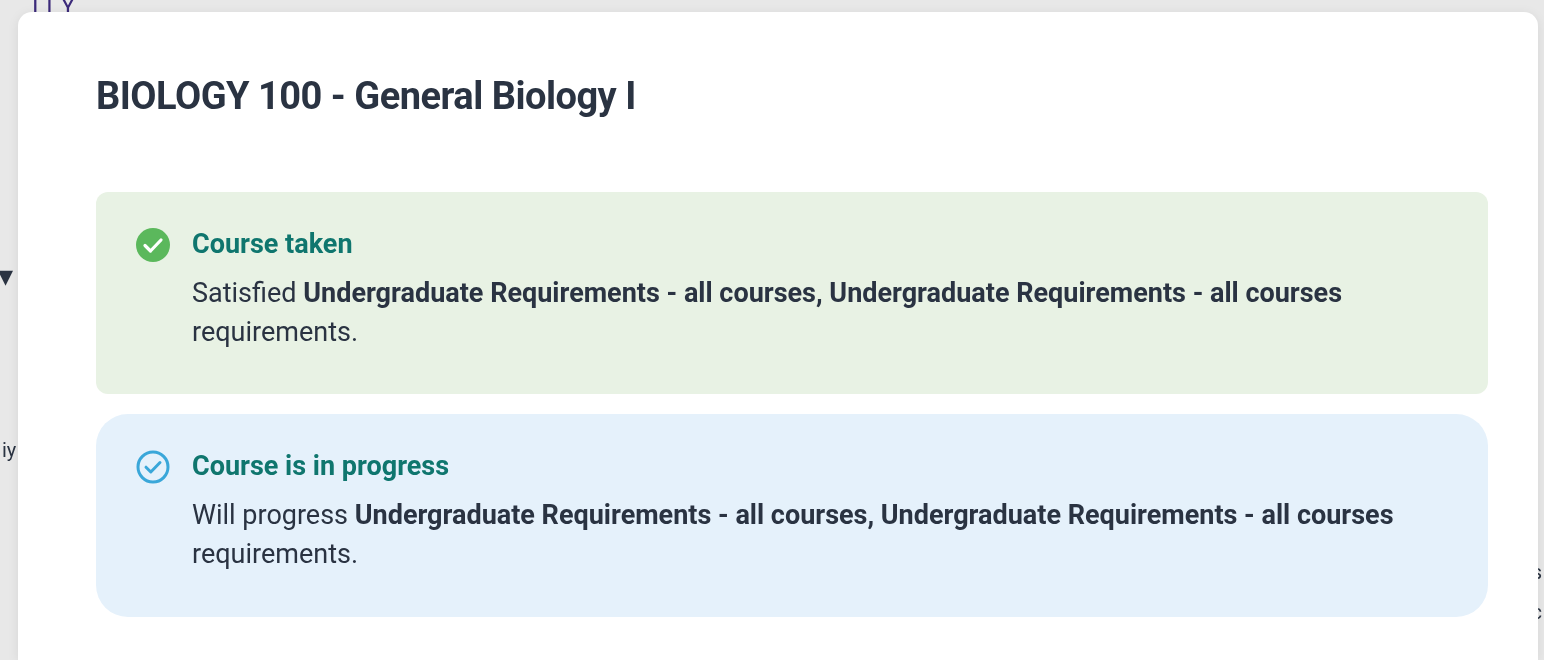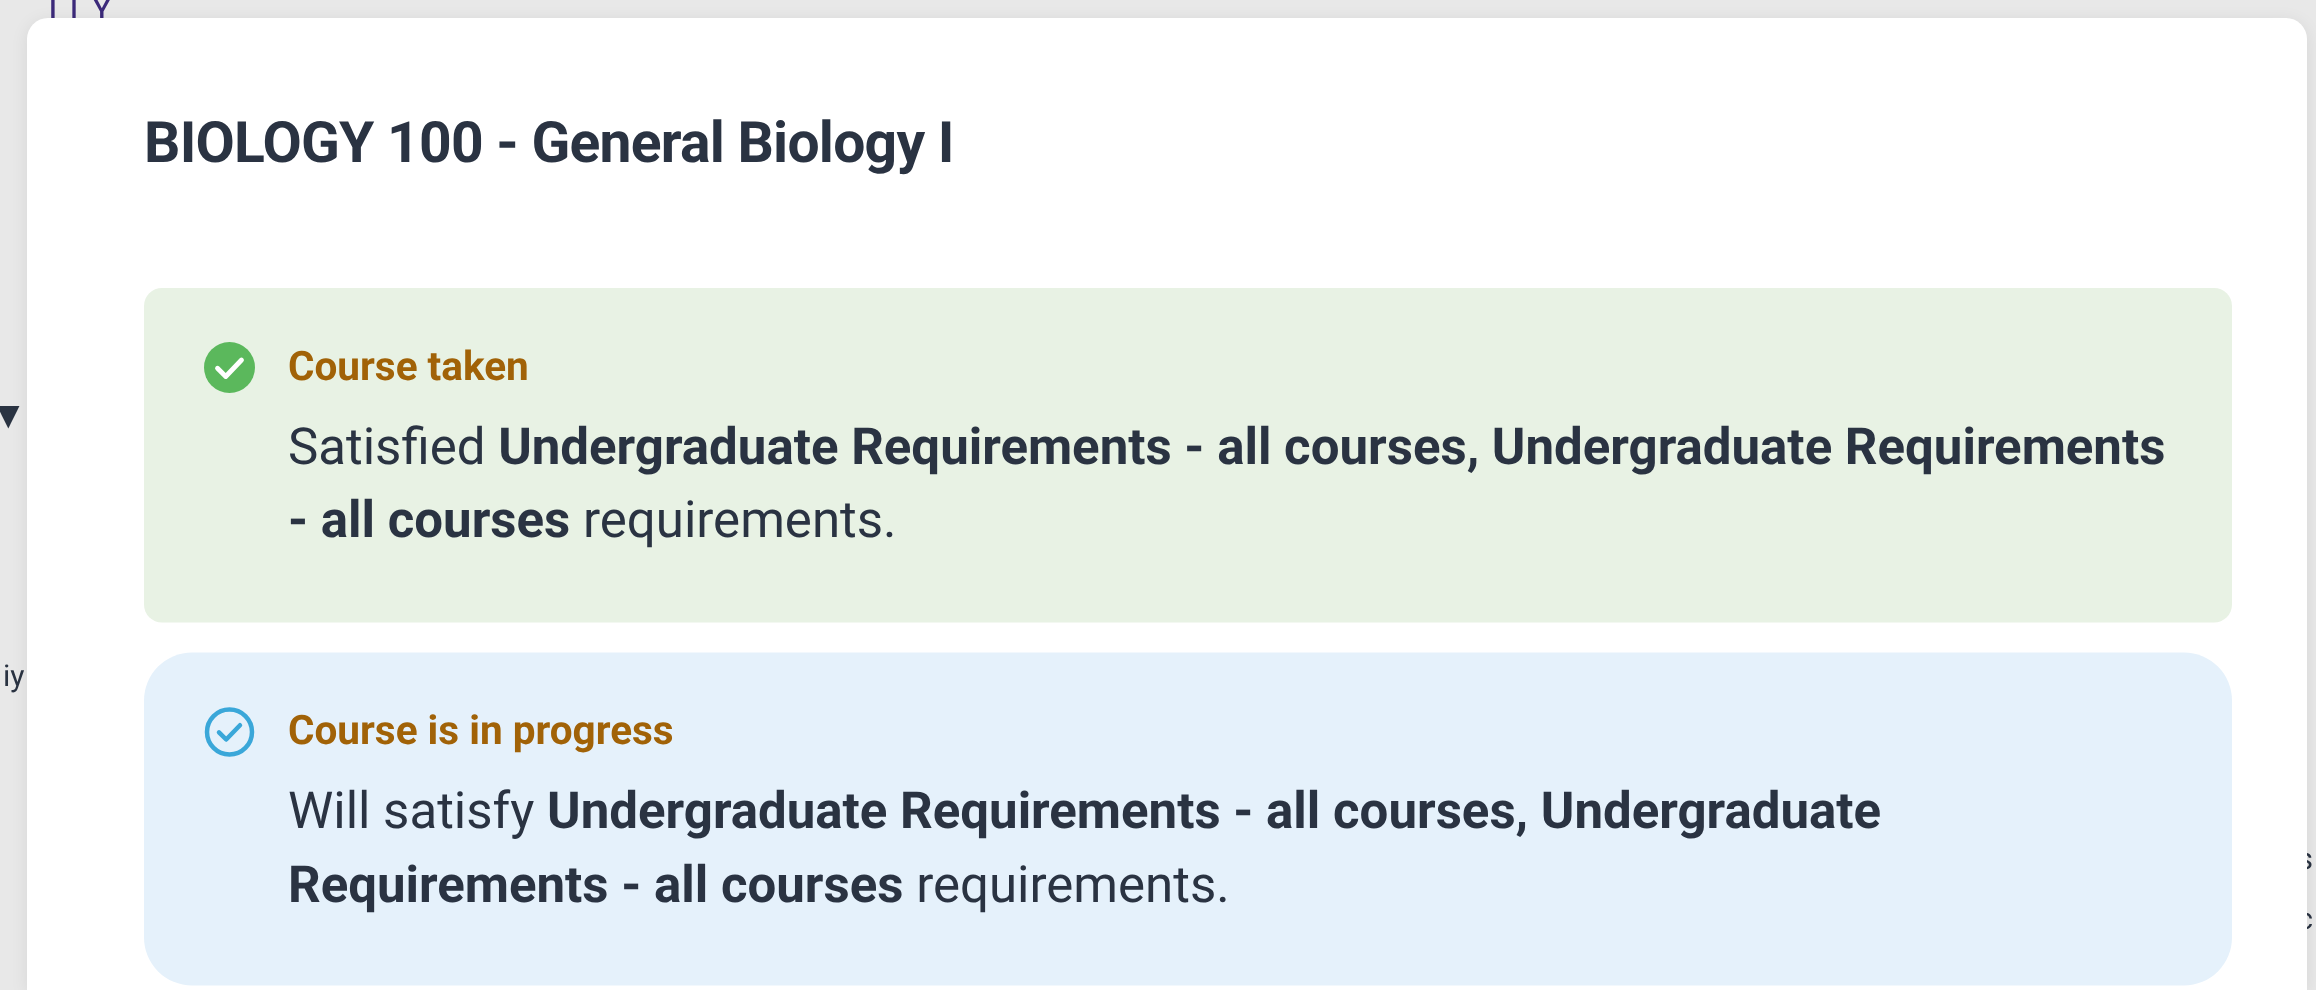--- a/index.html
+++ b/index.html
@@ -68,25 +68,25 @@
       width: 34px;
       height: 34px;
       margin-top: 0px;
     }
     .status-body {
       flex: 1;
     }
     .status-heading {
       font-size: 27px;
       font-weight: 700;
-      color: #a16207;
+      color: #0f766e;
       margin-bottom: 14px;
     }
     .status-desc {
-      font-size: 34px;
+      font-size: 27px;
       font-weight: 400;
       color: #2a3342;
       line-height: 1.45;
     }
     .status-desc .bold {
       font-weight: 700;
     }
     .bg-frag {
       position: absolute;
       color: #2a3342;
@@ -126,18 +126,18 @@
   <div class="status-card inprogress">
     <div class="status-icon">
       <svg viewBox="0 0 34 34" width="34" height="34">
         <circle cx="17" cy="17" r="15" fill="none" stroke="#3aa7d9" stroke-width="3"></circle>
         <path d="M10 17.2 L14.8 22 L24 12.5" stroke="#3aa7d9" stroke-width="3" fill="none" stroke-linecap="round" stroke-linejoin="round"></path>
       </svg>
     </div>
     <div class="status-body">
       <div class="status-heading">Course is in progress</div>
       <div class="status-desc">
-        <span>Will satisfy </span><span class="bold">Undergraduate Requirements - all courses, Undergraduate Requirements - all courses</span><span> requirements.</span>
+        <span>Will progress </span><span class="bold">Undergraduate Requirements - all courses, Undergraduate Requirements - all courses</span><span> requirements.</span>
       </div>
     </div>
   </div>
 
 </div>
 
 </body></html>

